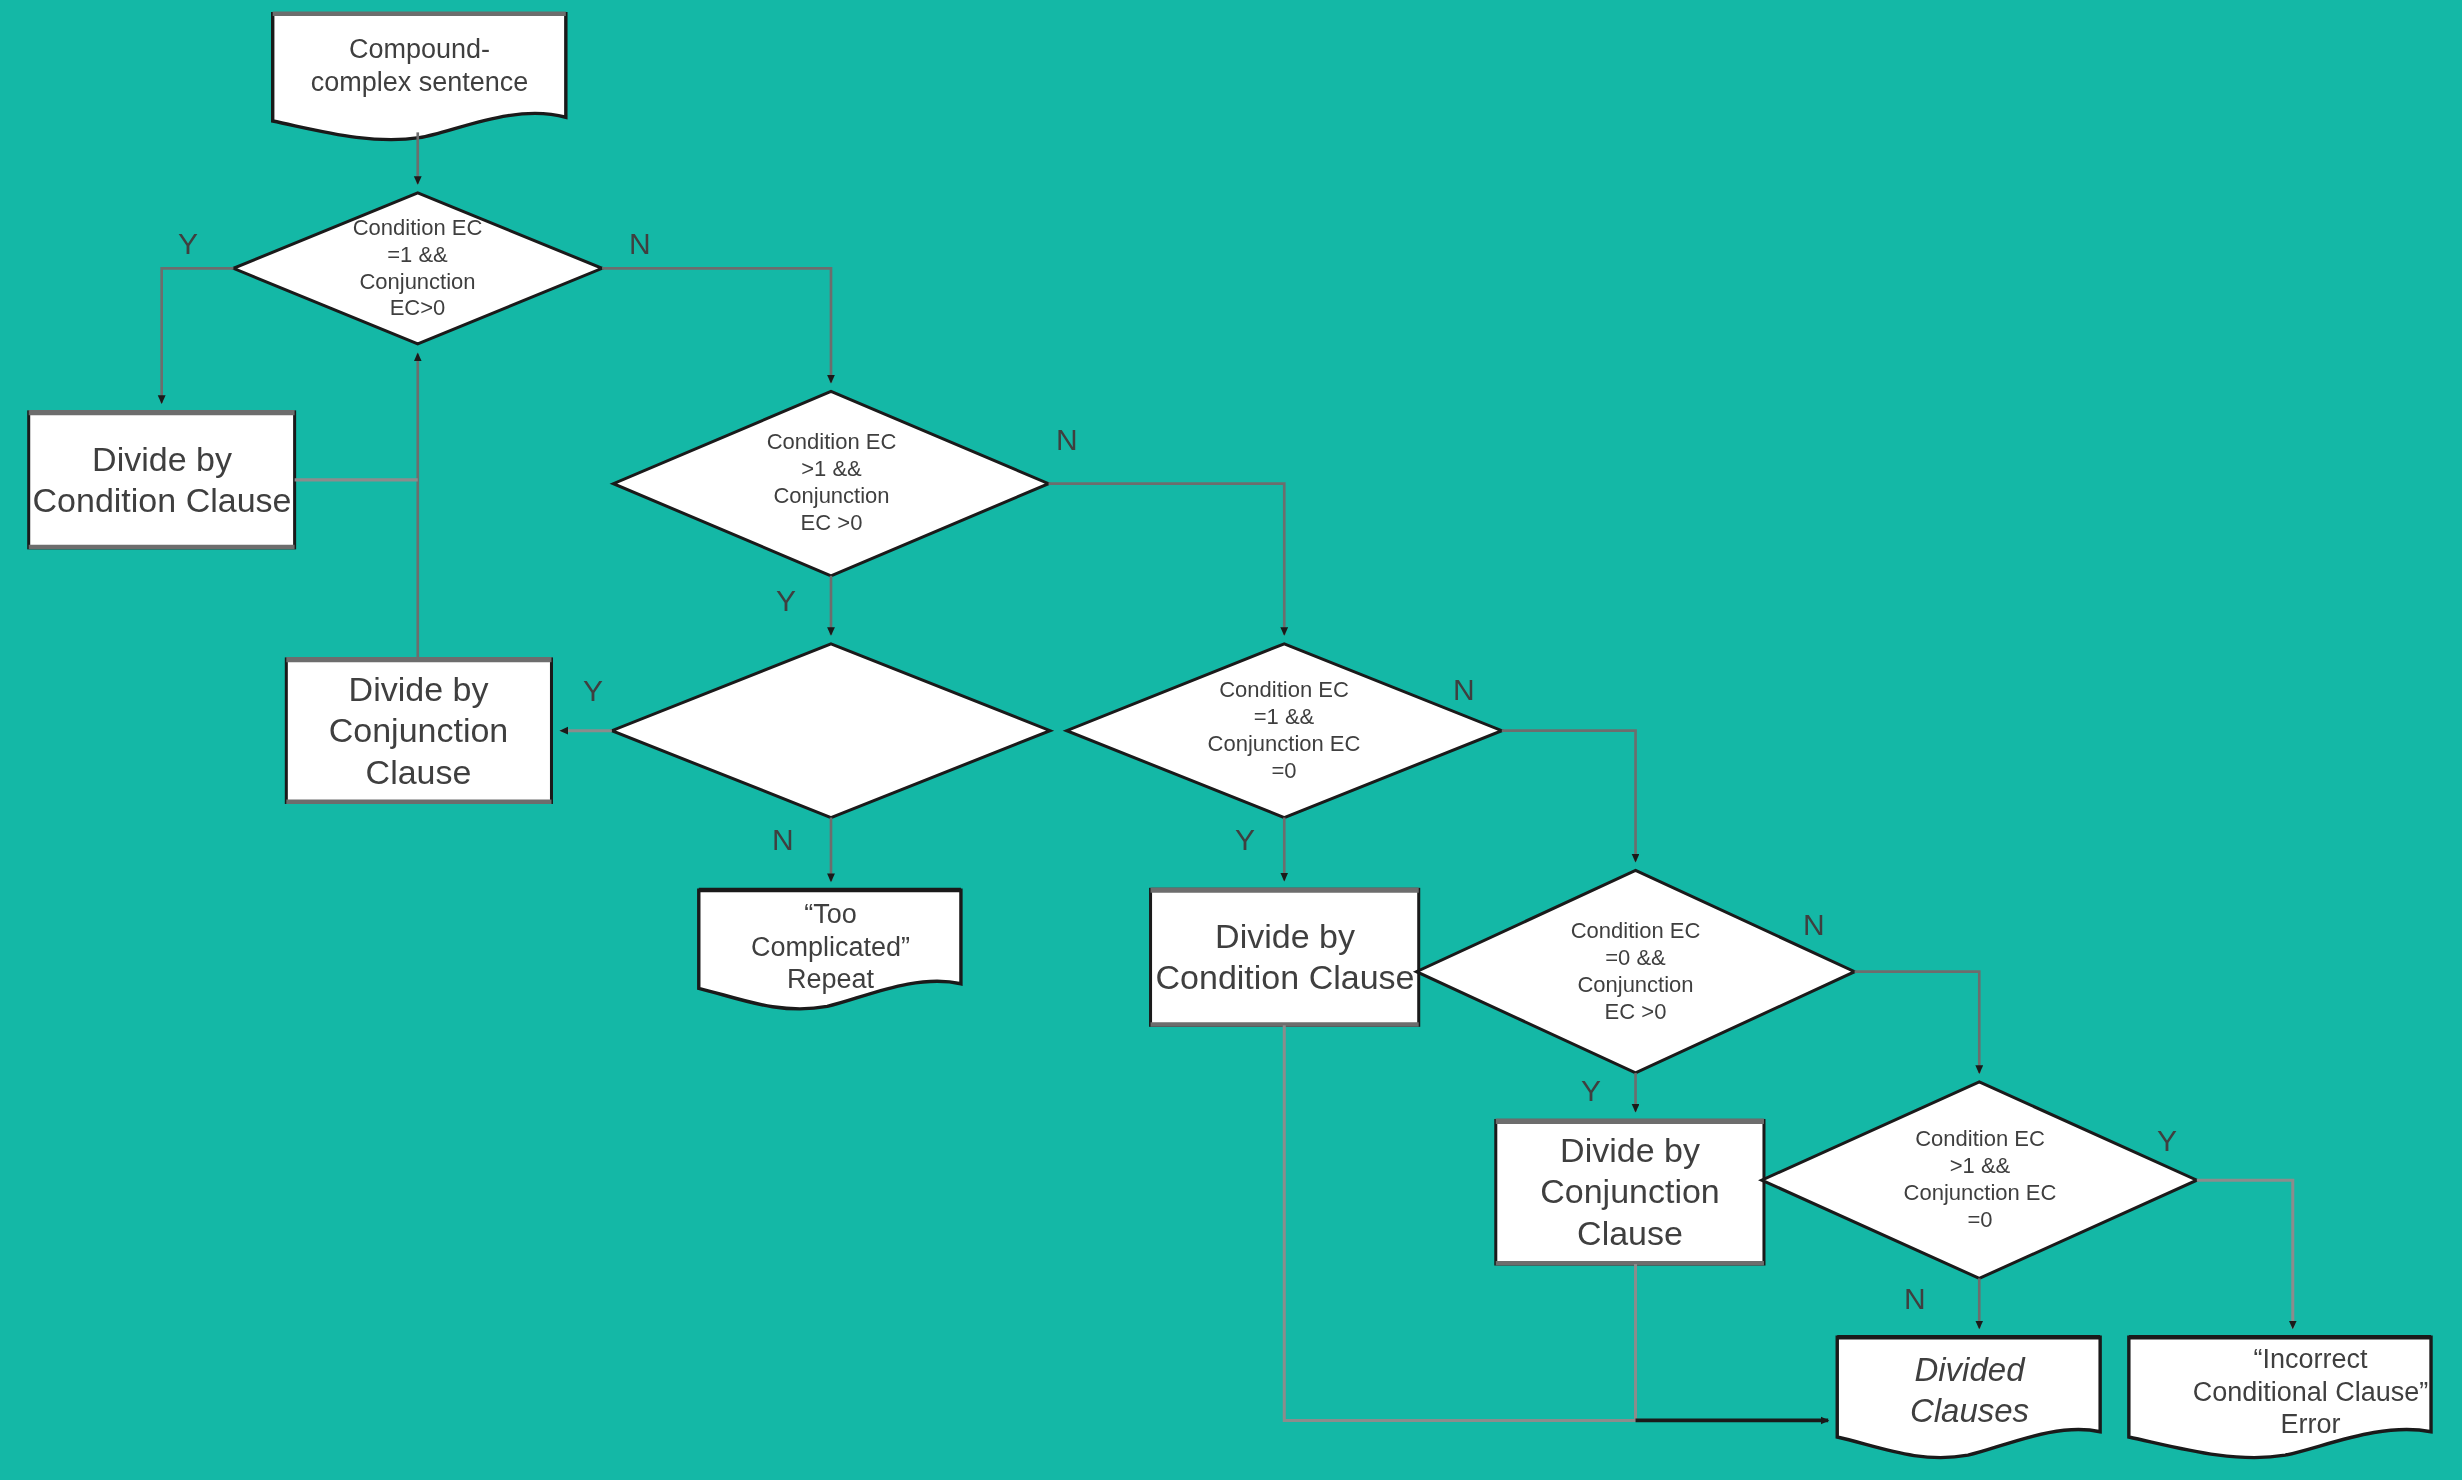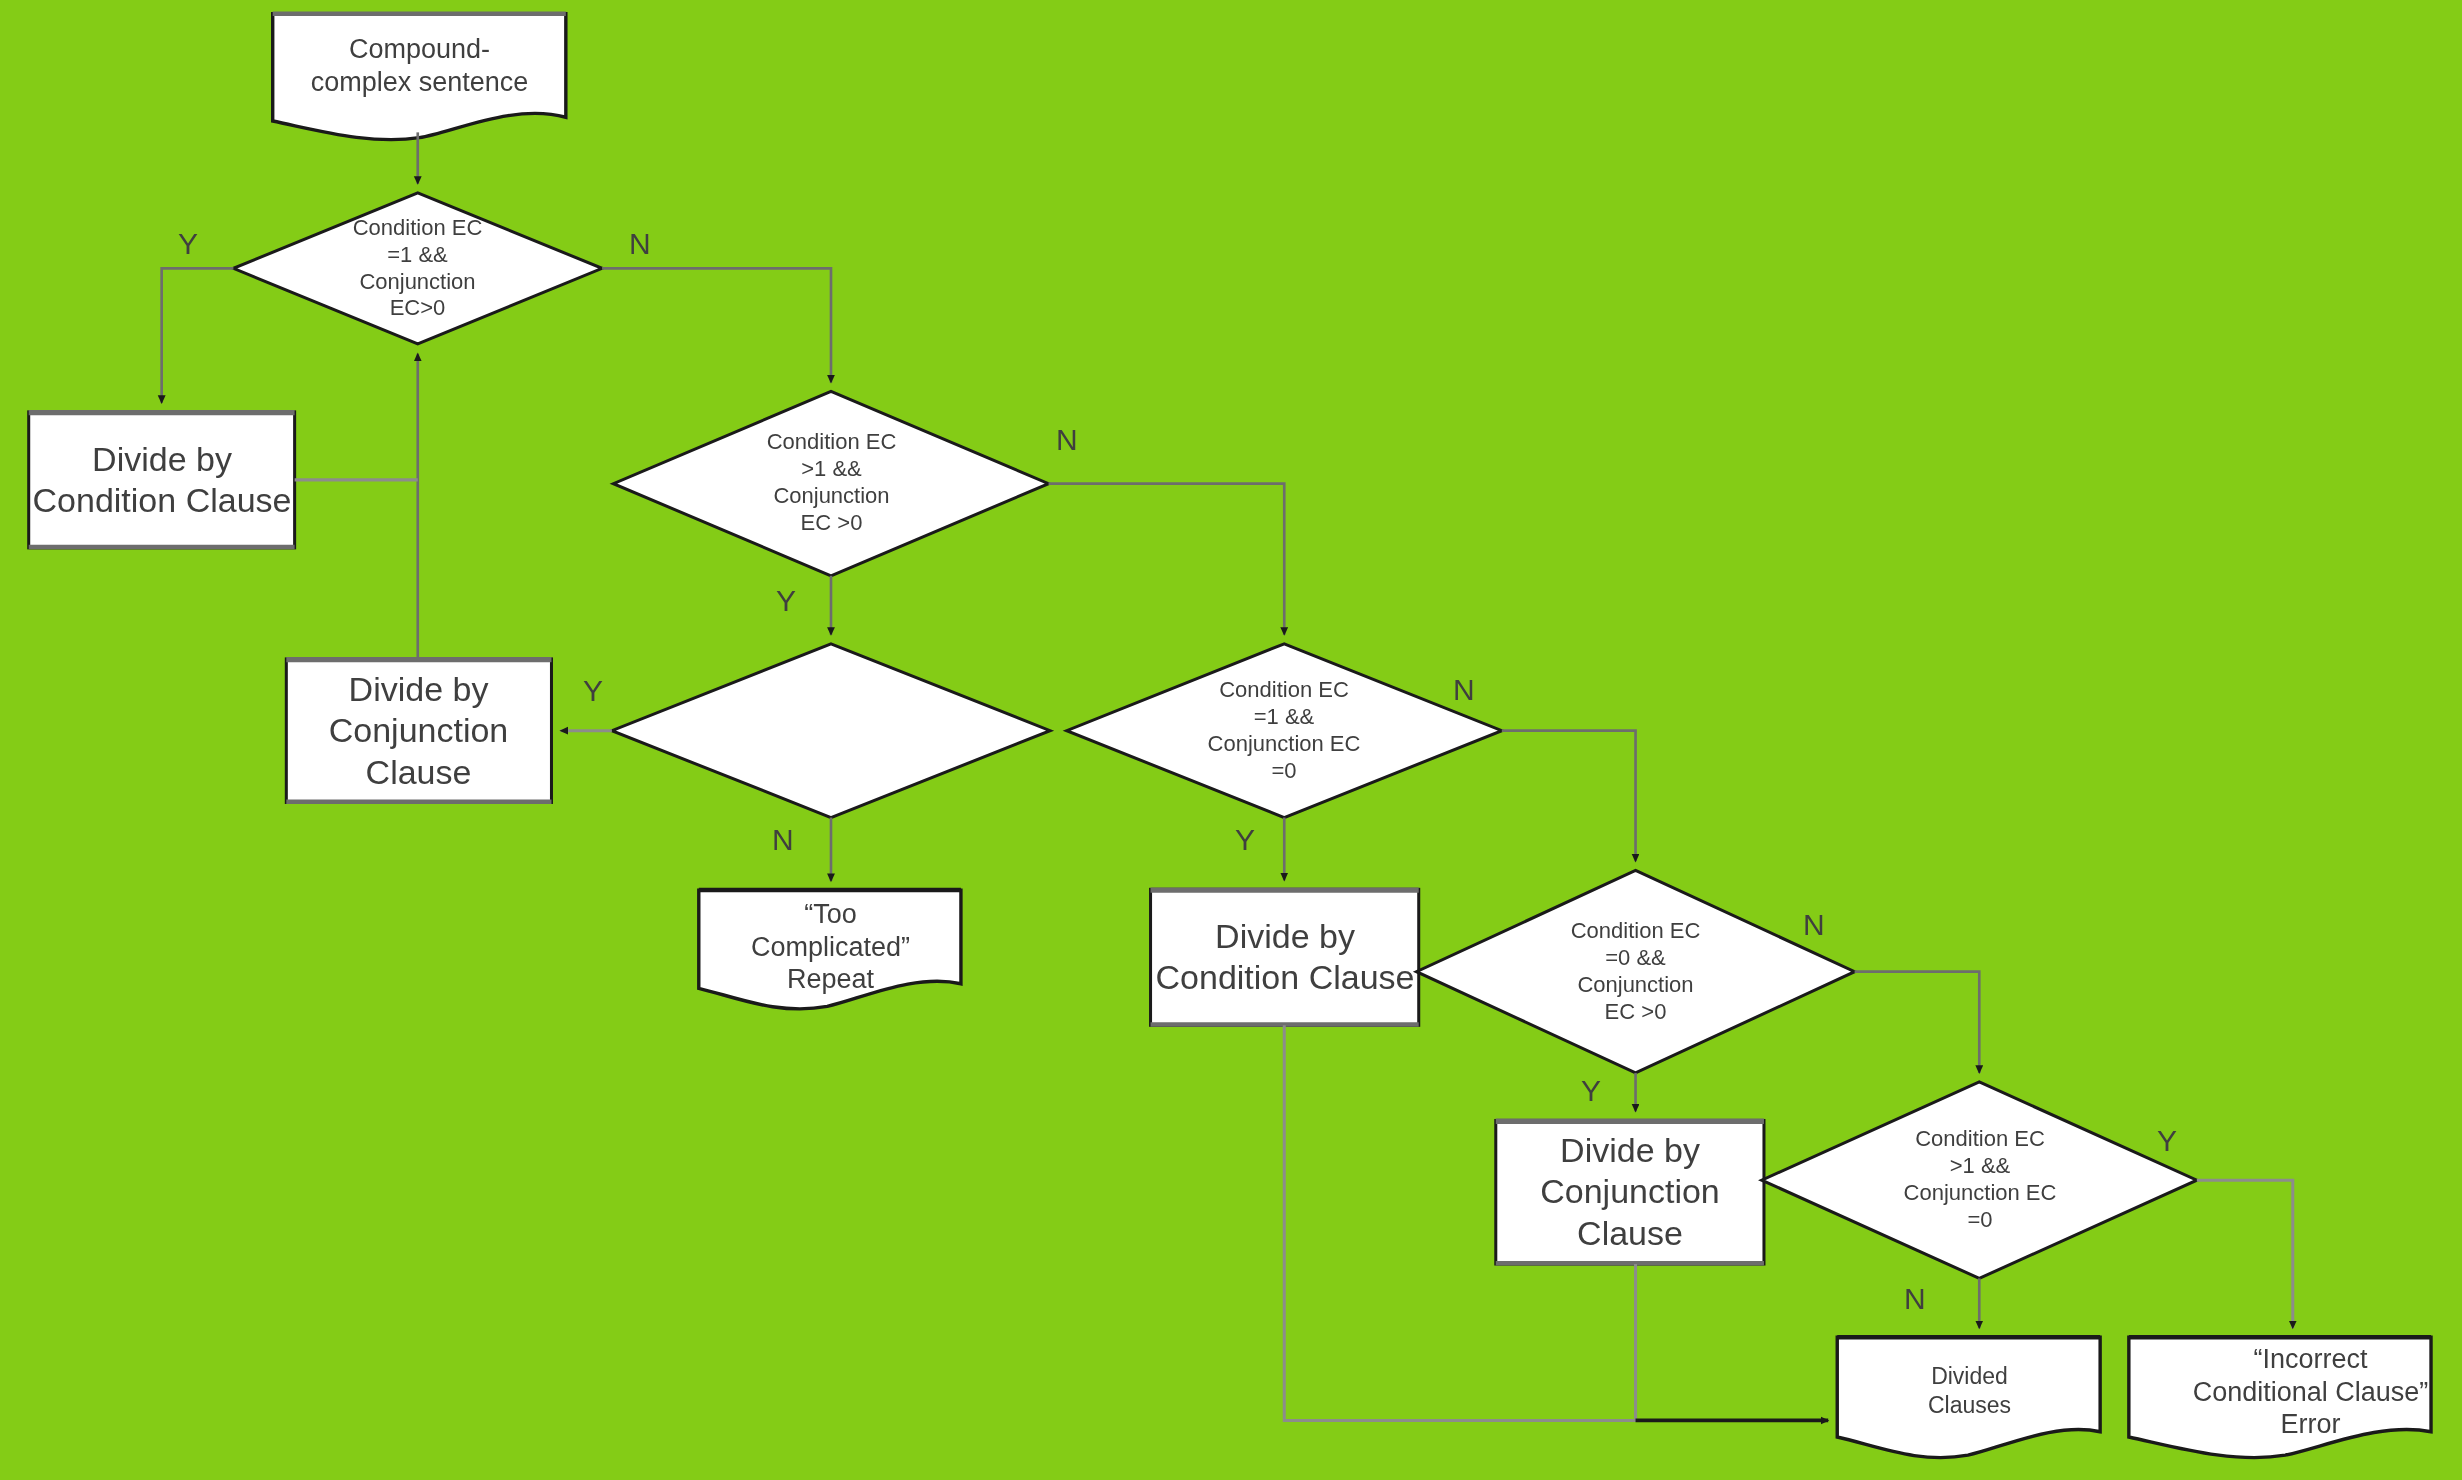--- a/index.html
+++ b/index.html
@@ -5,39 +5,39 @@
 <style>
   html,body{margin:0;padding:0;background:#ffffff;}
   body{
     font-family:"Liberation Sans","DejaVu Sans",sans-serif;
     color:#404040;
   }
   #stage{
     position:relative;
     width:2462px;
     height:1481px;
-    background:#84cc16;
+    background:#14b8a6;
     overflow:hidden;
   }
   #stage svg{position:absolute;left:0;top:0;}
   .shape-text{
     position:absolute;
     display:flex;
     align-items:center;
     justify-content:center;
     text-align:center;
     color:#3f3f3f;
     line-height:1.22;
     white-space:pre-line;
     pointer-events:none;
   }
   .t-proc{font-size:34px;}
   .t-dec{font-size:22px;}
   .t-doc{font-size:27px;}
-  .t-doc-big{font-size:23px;}
+  .t-doc-big{font-size:33px;font-style:italic;}
   .edge-label{
     position:absolute;
     font-size:30px;
     color:#3f3f3f;
     line-height:1;
   }
 </style>
 </head>
 <body>
 

